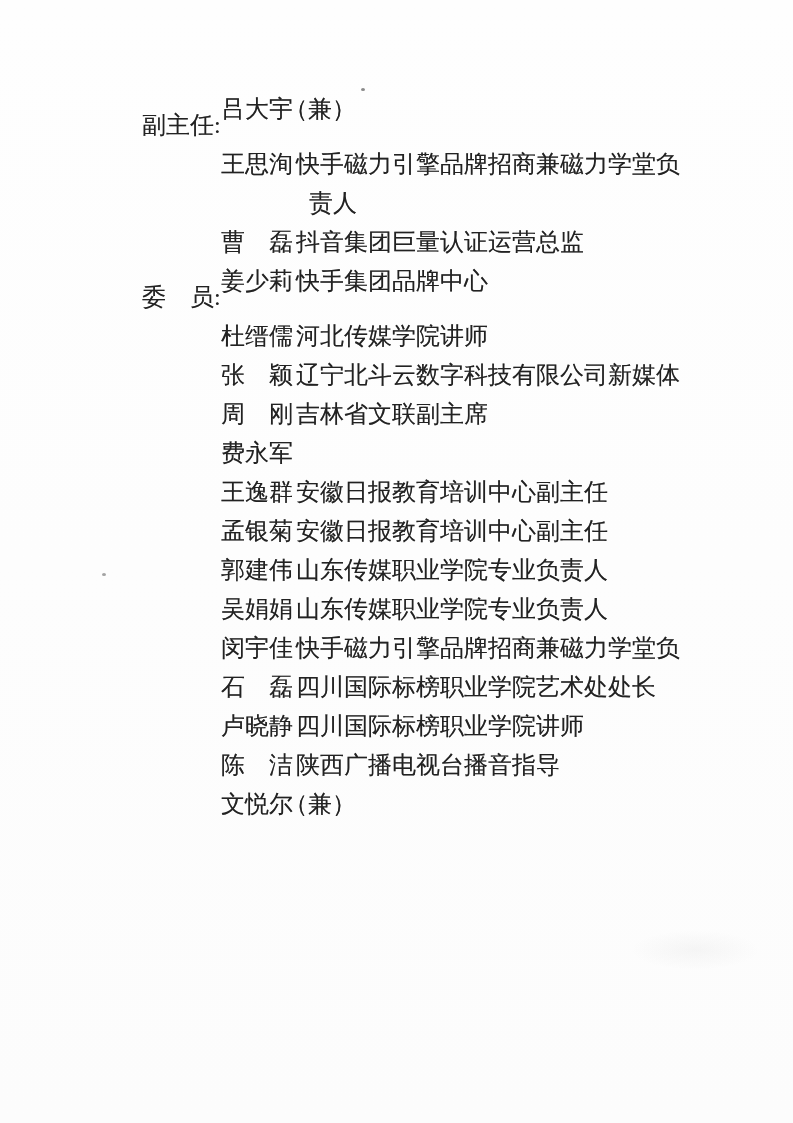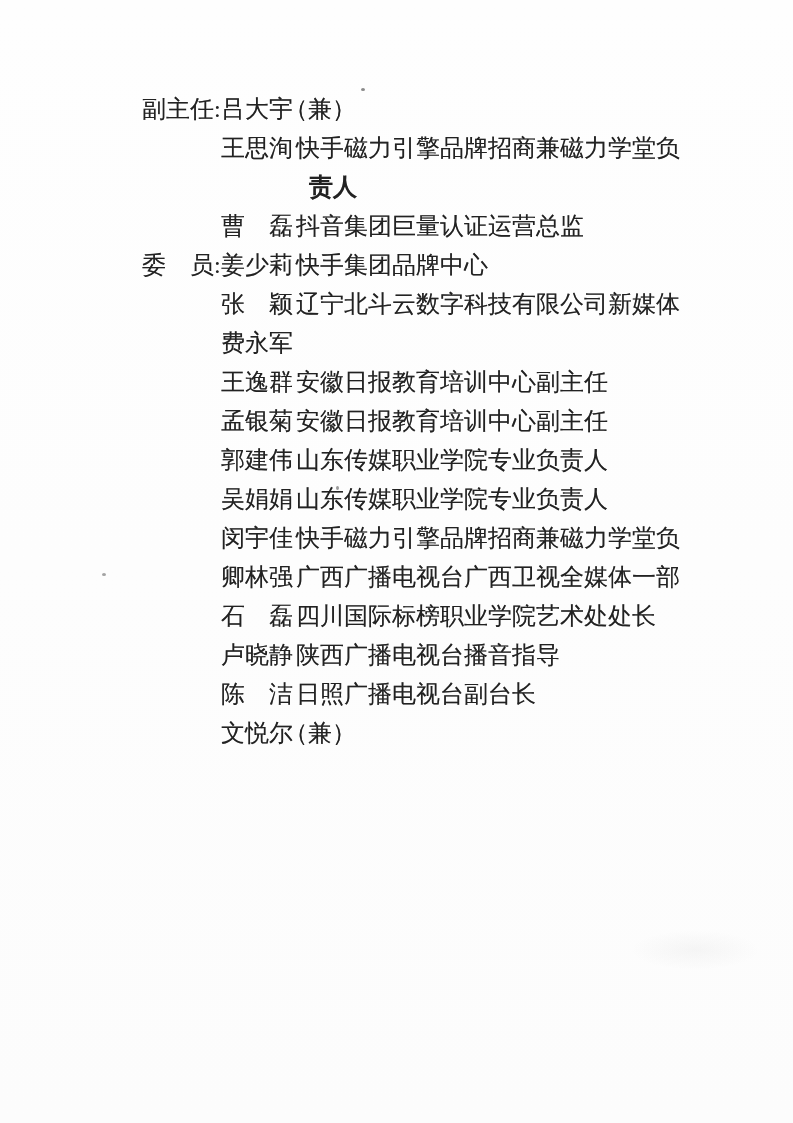--- a/index.html
+++ b/index.html
@@ -29,35 +29,35 @@
     line-height: 39px;
     text-shadow: 0 0 0.6px rgba(40,40,40,0.45);
   }
   .row {
     display: flex;
     align-items: flex-start;
   }
   .cell-label {
     flex: 0 0 79px;
     white-space: pre;
+    margin-top: 16px;
   }
   .cell-name {
     flex: 0 0 75px;
     white-space: pre;
   }
   .cell-desc {
     flex: 1 1 auto;
     min-width: 0;
   }
   .desc-line {
     white-space: pre;
   }
   .desc-line + .desc-line {
     padding-left: 13px; 
-    font-weight: bold;
   }
   .cell-desc.paren .desc-line {
     margin-left: -12px; 
   }
   
   .speck {
     position: absolute;
     border-radius: 50%;
   }
   .speck-1 { left: 361px; top: 88px;  width: 4px; height: 3px; background: #8a8a8a; }
@@ -101,29 +101,43 @@
   </div>
 
   <div class="row">
     <span class="cell-label">委　员:</span>
     <span class="cell-name">姜少莉</span>
     <span class="cell-desc">
           <div class="desc-line">快手集团品牌中心</div>
         </span>
   </div>
 
+  <div class="row">
+    <span class="cell-label"></span>
+    <span class="cell-name">杜缙儒</span>
+    <span class="cell-desc">
+          <div class="desc-line">河北传媒学院讲师</div>
+        </span>
+  </div>
 
   <div class="row">
     <span class="cell-label"></span>
     <span class="cell-name">张　颖</span>
     <span class="cell-desc">
           <div class="desc-line">辽宁北斗云数字科技有限公司新媒体</div>
         </span>
   </div>
 
+  <div class="row">
+    <span class="cell-label"></span>
+    <span class="cell-name">周　刚</span>
+    <span class="cell-desc">
+          <div class="desc-line">吉林省文联副主席</div>
+        </span>
+  </div>
 
 
   <div class="row">
     <span class="cell-label"></span>
     <span class="cell-name">费永军</span>
   </div>
 
   <div class="row">
     <span class="cell-label"></span>
     <span class="cell-name">王逸群</span>
@@ -157,49 +171,42 @@
   </div>
 
   <div class="row">
     <span class="cell-label"></span>
     <span class="cell-name">闵宇佳</span>
     <span class="cell-desc">
           <div class="desc-line">快手磁力引擎品牌招商兼磁力学堂负</div>
         </span>
   </div>
 
-  <div class="row">
-    <span class="cell-label"></span>
-    <span class="cell-name">卿林强</span>
-    <span class="cell-desc">
-          <div class="desc-line">广西广播电视台广西卫视全媒体一部</div>
-        </span>
-  </div>
 
   <div class="row">
     <span class="cell-label"></span>
     <span class="cell-name">石　磊</span>
     <span class="cell-desc">
           <div class="desc-line">四川国际标榜职业学院艺术处处长</div>
         </span>
   </div>
 
   <div class="row">
     <span class="cell-label"></span>
     <span class="cell-name">卢晓静</span>
     <span class="cell-desc">
+          <div class="desc-line">四川国际标榜职业学院讲师</div>
+        </span>
+  </div>
+
+  <div class="row">
+    <span class="cell-label"></span>
+    <span class="cell-name">陈　洁</span>
+    <span class="cell-desc">
           <div class="desc-line">陕西广播电视台播音指导</div>
-        </span>
-  </div>
-
-  <div class="row">
-    <span class="cell-label"></span>
-    <span class="cell-name">陈　洁</span>
-    <span class="cell-desc">
-          <div class="desc-line">日照广播电视台副台长</div>
         </span>
   </div>
 
   <div class="row">
     <span class="cell-label"></span>
     <span class="cell-name">文悦尔</span>
     <span class="cell-desc paren">
           <div class="desc-line">（兼）</div>
         </span>
   </div>

